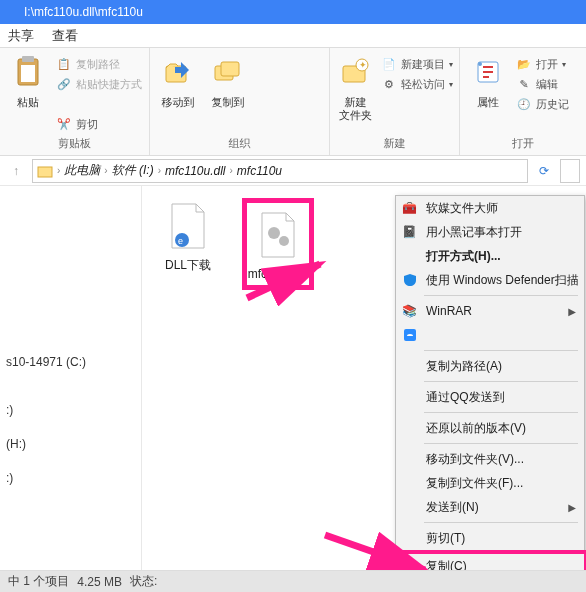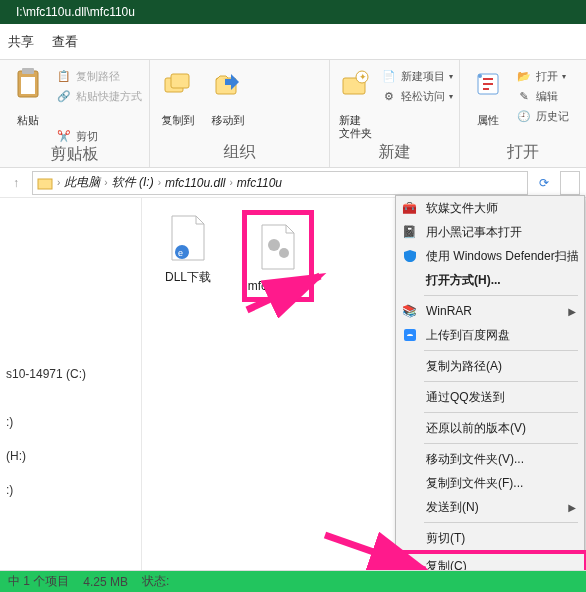--- a/index.html
+++ b/index.html
@@ -1,28 +1,28 @@
 <!DOCTYPE html>
 <html><head>
 <meta charset="utf-8">
 <style>
 * { margin: 0; padding: 0; box-sizing: border-box; font-family: "Microsoft YaHei", "Segoe UI", sans-serif; }
 body { width: 586px; height: 592px; background: #fff; font-size: 12px; overflow: hidden; position: relative; }
 
-.titlebar { background: #14532d; color: #fff; height: 24px; line-height: 24px; padding-left: 16px; font-size: 12px; }
-
-.tabbar { height: 36px; border-bottom: 1px solid #ddd; display: flex; align-items: center; padding-left: 8px; gap: 18px; font-size: 13px; color: #333; }
+.titlebar { background: #3b82f6; color: #fff; height: 24px; line-height: 24px; padding-left: 24px; font-size: 12px; }
+
+.tabbar { height: 24px; border-bottom: 1px solid #ddd; display: flex; align-items: center; padding-left: 8px; gap: 18px; font-size: 13px; color: #333; }
 
 .ribbon { height: 108px; background: #f9f9f9; border-bottom: 1px solid #ddd; display: flex; }
 .ribbon-group { border-right: 1px solid #e0e0e0; padding: 4px 6px 2px; display: flex; flex-direction: column; }
 .ribbon-group-body { flex: 1; display: flex; align-items: flex-start; gap: 6px; }
-.ribbon-group-label { text-align: center; font-size: 16px; color: #666; padding-bottom: 2px; }
+.ribbon-group-label { text-align: center; font-size: 11px; color: #666; padding-bottom: 2px; }
 .rg-big { display: flex; flex-direction: column; align-items: center; width: 44px; font-size: 11px; color: #333; padding-top: 4px; }
 .rg-big .ico { width: 32px; height: 32px; display: flex; align-items: center; justify-content: center; }
-.rg-big .lbl { line-height: 13px; margin-top: 14px; }
+.rg-big .lbl { text-align: center; line-height: 13px; margin-top: 8px; }
 .rg-small-col { display: flex; flex-direction: column; gap: 4px; padding-top: 4px; }
 .rg-small { display: flex; align-items: center; gap: 4px; font-size: 11px; color: #555; white-space: nowrap; }
 .rg-small .sico { width: 16px; height: 16px; display: inline-flex; align-items: center; justify-content: center; }
 .disabled { color: #aaa; }
 
 .addrbar { height: 30px; display: flex; align-items: center; padding: 3px 6px; gap: 6px; border-bottom: 1px solid #e8e8e8; }
 .nav-arrow { width: 20px; height: 20px; color: #999; display: flex; align-items: center; justify-content: center; }
 .addr-box { flex: 1; display: flex; align-items: center; height: 24px; border: 1px solid #ccc; padding: 0 4px; gap: 4px; }
 .crumb { color: #222; font-style: italic; }
 .chev { color: #888; font-size: 10px; }
@@ -41,21 +41,21 @@
 .arrow-annot { position: absolute; pointer-events: none; }
 
 .ctx { position: absolute; top: 195px; left: 395px; width: 190px; background: #f2f2f2; border: 1px solid #bdbdbd; box-shadow: 2px 2px 6px rgba(0,0,0,.25); font-size: 12px; color: #222; }
 .ctx-item { display: flex; align-items: center; height: 24px; padding: 0 8px 0 6px; gap: 8px; white-space: nowrap; }
 .ctx-item.bold { font-weight: bold; }
 .ctx-icon { width: 16px; height: 16px; display: inline-flex; align-items: center; justify-content: center; flex-shrink: 0; }
 .ctx-sep { height: 1px; background: #d0d0d0; margin: 3px 6px 3px 28px; }
 .ctx-arrow { margin-left: auto; color: #555; font-size: 10px; }
 .ctx-highlight { border: 4px solid #ff1a8c; margin: 0 -4px; }
 
-.statusbar { position: absolute; bottom: 0; left: 0; right: 0; height: 22px; border-top: 1px solid #ddd; display: flex; align-items: center; padding: 0 8px; font-size: 12px; color: #444; gap: 14px; background: #22c55e; }
+.statusbar { position: absolute; bottom: 0; left: 0; right: 0; height: 22px; border-top: 1px solid #ddd; display: flex; align-items: center; padding: 0 8px; font-size: 12px; color: #444; gap: 8px; background: #e5e5e5; }
 
 svg { display: block; }
 </style>
 </head>
 <body>
 
 <div class="titlebar">
   <span>I:\mfc110u.dll\mfc110u</span>
 </div>
 
@@ -94,35 +94,35 @@
       </div>
     </div>
     <div class="ribbon-group-label">剪贴板</div>
   </div>
 
   <div class="ribbon-group" style="width:180px">
     <div class="ribbon-group-body">
       <div class="rg-big">
         <span class="ico">
           <svg width="30" height="28" viewBox="0 0 30 28">
-              <rect x="2" y="8" width="18" height="14" rx="2" fill="#ffe08a" stroke="#d9ab3c"></rect>
-              <rect x="8" y="4" width="18" height="14" rx="2" fill="#ffe08a" stroke="#d9ab3c"></rect>
-            </svg>
-        </span>
-        <span class="lbl">复制到</span>
-      </div>
-      <div class="rg-big">
-        <span class="ico">
-          <svg width="30" height="28" viewBox="0 0 30 28">
               <rect x="3" y="8" width="20" height="16" rx="2" fill="#ffe08a" stroke="#d9ab3c"></rect>
               <path d="M3 10 l4 -4 h6 l2 2" fill="#ffe08a" stroke="#d9ab3c"></path>
               <path d="M18 4 l8 8 -8 8 v-5 h-6 v-6 h6 z" fill="#3b82d9"></path>
             </svg>
         </span>
         <span class="lbl">移动到</span>
+      </div>
+      <div class="rg-big">
+        <span class="ico">
+          <svg width="30" height="28" viewBox="0 0 30 28">
+              <rect x="2" y="8" width="18" height="14" rx="2" fill="#ffe08a" stroke="#d9ab3c"></rect>
+              <rect x="8" y="4" width="18" height="14" rx="2" fill="#ffe08a" stroke="#d9ab3c"></rect>
+            </svg>
+        </span>
+        <span class="lbl">复制到</span>
       </div>
     </div>
     <div class="ribbon-group-label">组织</div>
   </div>
 
   <div class="ribbon-group" style="width:130px">
     <div class="ribbon-group-body">
       <div class="rg-big">
         <span class="ico">
           <svg width="30" height="28" viewBox="0 0 30 28">
@@ -259,46 +259,45 @@
 
 <div class="ctx">
   <div class="ctx-item">
     <span class="ctx-icon">🧰</span>
     <span>软媒文件大师</span>
   </div>
   <div class="ctx-item">
     <span class="ctx-icon">📓</span>
     <span>用小黑记事本打开</span>
   </div>
+  <div class="ctx-item bold">
+    <span class="ctx-icon"></span>
+    <span>打开方式(H)...</span>
+  </div>
   <div class="ctx-item">
     <span class="ctx-icon">
       <svg width="14" height="14">
           <path d="M7 1 l6 2 v4 c0 4 -3 6 -6 6 c-3 0 -6 -2 -6 -6 v-4 z" fill="#1e88e5"></path>
         </svg>
     </span>
     <span>使用 Windows Defender扫描</span>
   </div>
-  <div class="ctx-item bold">
-    <span class="ctx-icon"></span>
-    <span>打开方式(H)...</span>
-  </div>
   <div class="ctx-sep"></div>
   <div class="ctx-item">
     <span class="ctx-icon">📚</span>
     <span>WinRAR</span>
     <span class="ctx-arrow">▶</span>
   </div>
   <div class="ctx-item">
     <span class="ctx-icon">
       <svg width="14" height="14">
           <rect x="1" y="1" width="12" height="12" rx="2" fill="#2a8cff"></rect>
           <path d="M4 8 a3 2 0 0 1 6 0 z" fill="#fff"></path>
         </svg>
     </span>
-    <span>上传到百度网盘</span>
   </div>
   <div class="ctx-sep"></div>
   <div class="ctx-item">
     <span class="ctx-icon"></span>
     <span>复制为路径(A)</span>
   </div>
   <div class="ctx-sep"></div>
   <div class="ctx-item">
     <span class="ctx-icon"></span>
     <span>通过QQ发送到</span>

